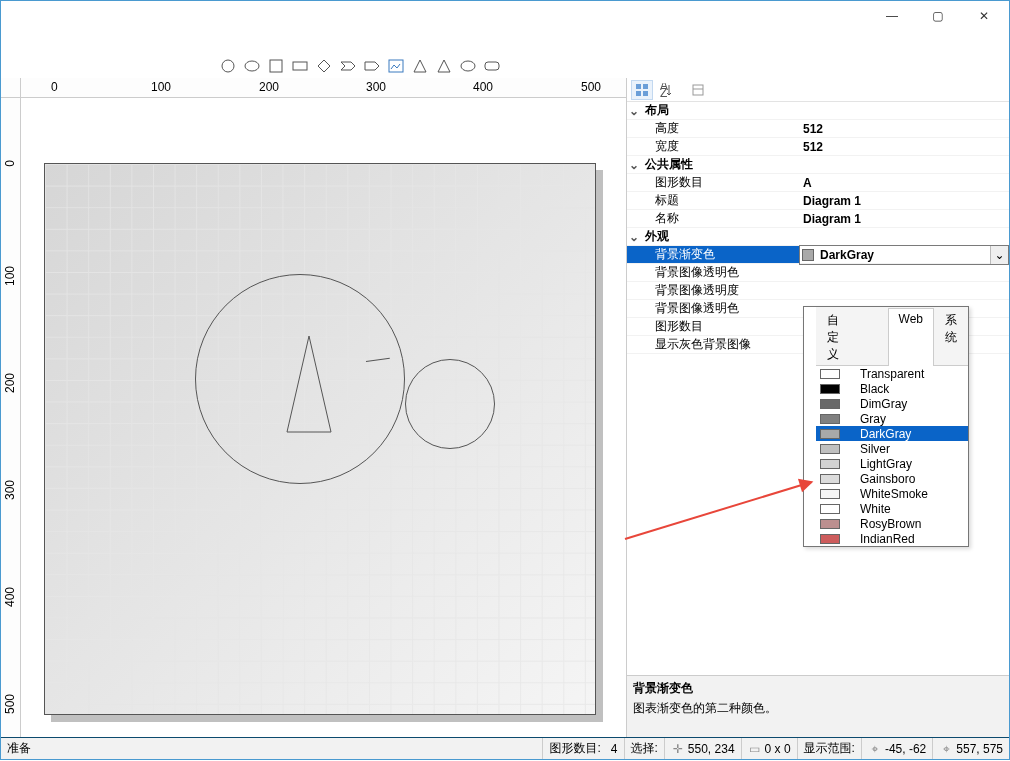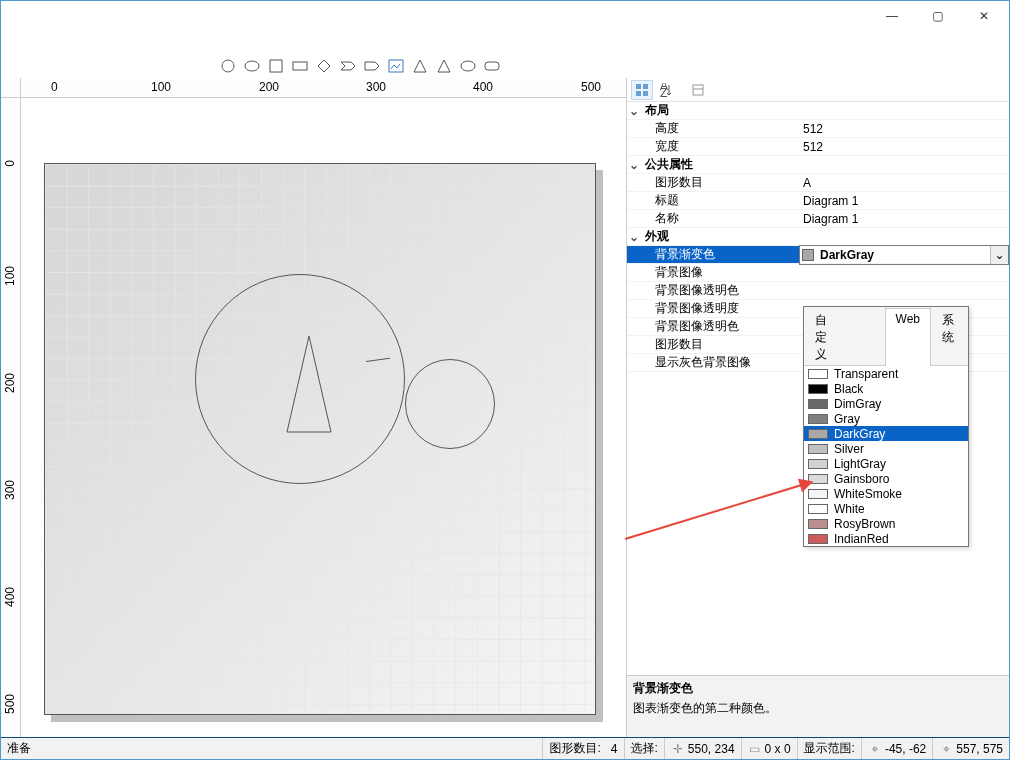--- a/index.html
+++ b/index.html
@@ -33,31 +33,31 @@
 .right-pane { flex: 1; border-left: 1px solid #ccc; display: flex; flex-direction: column; background: #fff; }
 .prop-toolbar { height: 24px; display: flex; align-items: center; gap: 2px; padding: 2px 4px; border-bottom: 1px solid #e3e3e3; }
 .prop-tool { width: 22px; height: 20px; border: 1px solid transparent; display: flex; align-items: center; justify-content: center; color: #555; }
 .prop-tool.active { border-color: #c2d8f0; background: #eaf2fb; }
 .prop-grid { flex: 1; overflow: auto; position: relative; }
 .prop-row { display: flex; height: 18px; align-items: center; border-bottom: 1px solid #f2f2f2; }
 .prop-row.cat { font-weight: bold; }
 .prop-row.cat .expander { width: 14px; text-align: center; color: #555; }
 .prop-label { width: 172px; padding-left: 4px; display: flex; align-items: center; overflow: hidden; white-space: nowrap; }
 .prop-label.indent1 { padding-left: 28px; }
-.prop-value { flex: 1; padding-left: 4px; font-weight: normal; overflow: hidden; white-space: nowrap; }
+.prop-value { flex: 1; padding-left: 4px; font-weight: bold; overflow: hidden; white-space: nowrap; }
 .prop-row.selected .prop-label { background: #0a64c8; color: #fff; }
 .color-value { display: flex; align-items: center; gap: 6px; border: 1px solid #7a7a7a; height: 20px; flex: 1; padding: 0 2px; position: relative; }
 .swatch { width: 12px; height: 12px; border: 1px solid #666; }
 .dropbtn { position: absolute; right: 0; top: 0; width: 18px; height: 100%; border-left: 1px solid #bbb; display: flex; align-items: center; justify-content: center; background: #efefef; }
-.color-popup { position: absolute; left: 176px; top: 204px; width: 166px; border: 1px solid #767676; background: #fff; box-shadow: 2px 2px 4px rgba(0,0,0,0.15); }
+.color-popup { position: absolute; left: 176px; top: 204px; width: 166px; border: 1px solid #767676; background: #fff; box-shadow: 2px 2px 4px rgba(0,0,0,0.15); padding-left: 12px; }
 .cp-tabs { display: flex; border-bottom: 1px solid #ccc; background: #f4f4f4; }
 .cp-tab { padding: 3px 10px; border: 1px solid transparent; border-bottom: none; position: relative; top: 1px; }
 .cp-tab.active { background: #fff; border-color: #ccc; margin-left: 36px; }
 .cp-list { max-height: 186px; overflow-y: scroll; }
-.cp-item { display: flex; align-items: center; gap: 6px; padding: 1px 4px; height: 15px; }
+.cp-item { display: flex; align-items: center; gap: 20px; padding: 1px 4px; height: 15px; }
 .cp-item.selected { background: #0a64c8; color: #fff; }
 .cp-item .sw { width: 20px; height: 10px; border: 1px solid #666; }
 .help-pane { border-top: 1px solid #ccc; padding: 4px 6px; min-height: 62px; background: #f2f2f2; }
 .help-title { font-weight: bold; margin-bottom: 3px; }
 .statusbar { height: 22px; border-top: 1px solid #0c4a6e; display: flex; align-items: center; background: #f2f2f2; font-size: 12px; }
 .status-cell { padding: 0 6px; border-left: 1px solid #ccc; height: 100%; display: flex; align-items: center; }
 .status-cell:first-child { border-left: none; }
 .status-cell .ico { width: 14px; height: 14px; margin-right: 3px; display: inline-flex; align-items: center; justify-content: center; color: #888; }
 svg { display: block; }
 </style>
@@ -244,24 +244,20 @@
           <span class="prop-label indent1">背景渐变色</span>
           <div class="color-value">
             <span class="swatch" style="background:#a9a9a9"></span>
             <span style="font-weight:bold">DarkGray</span>
             <div class="dropbtn">
                 <span>⌄</span>
               </div>
           </div>
         </div>
         <div class="prop-row">
-            <span class="prop-label indent1">背景图像</span>
-            <span class="prop-value"></span>
-          </div>
-        <div class="prop-row">
             <span class="prop-label indent1">背景图像透明色</span>
             <span class="prop-value"></span>
           </div>
         <div class="prop-row">
             <span class="prop-label indent1">背景图像透明度</span>
             <span class="prop-value"></span>
           </div>
         <div class="prop-row">
             <span class="prop-label indent1">背景图像透明色</span>
             <span class="prop-value"></span>

